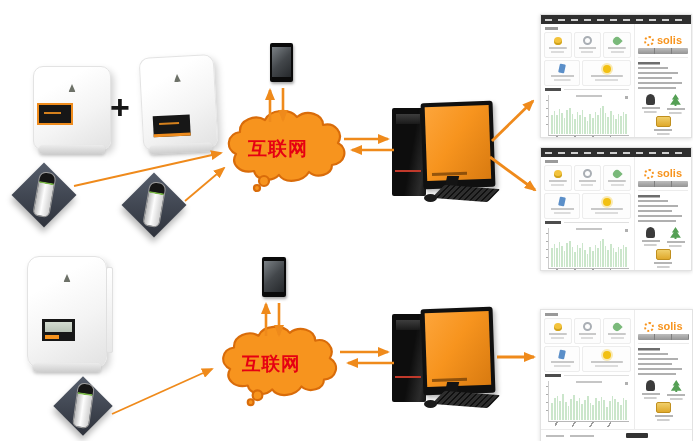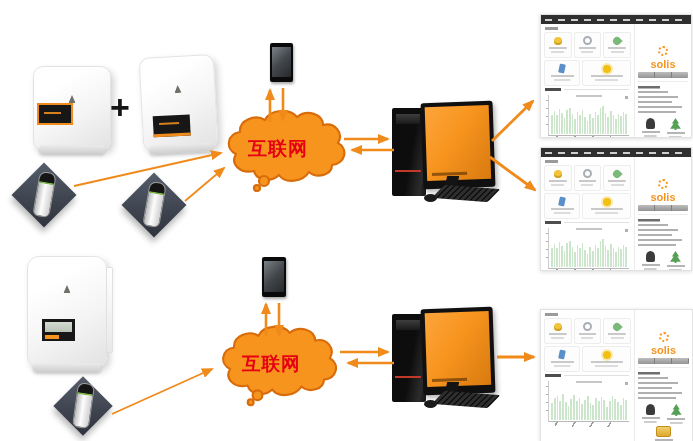--- a/index.html
+++ b/index.html
@@ -84,21 +84,21 @@
   .sdiv .line{flex:1;height:1px;background:#e0e0e0;}
   .chart{position:relative;height:40px;margin:4px 4px 6px 4px;border-left:1px solid #ccc;border-bottom:1px solid #b8b8b8;}
   .chart::before{content:"";position:absolute;left:-3px;top:5px;bottom:4px;width:2px;
     background:repeating-linear-gradient(#adadad 0 1px,transparent 1px 8px);}
   .ctitle{position:absolute;top:0;left:50%;transform:translateX(-50%);width:26px;height:2px;background:#c6c6c6;}
   .cico{position:absolute;right:1px;top:1px;width:3px;height:3px;background:#b0b0b0;}
   .bars{position:absolute;left:2px;right:2px;top:7px;bottom:1px;display:flex;align-items:flex-end;gap:1px;}
   .bars i{flex:1;background:#CBE6CB;}
   .xlab{position:absolute;left:6px;right:4px;bottom:-6px;height:5px;
     background:repeating-linear-gradient(-60deg,transparent 0 14px,#9c9c9c 14px 15.5px);}
-  .logo{display:flex;align-items:center;justify-content:center;gap:3px;margin:20px 0 2px;flex-direction:column;}
+  .logo{display:flex;align-items:center;justify-content:center;gap:3px;margin:9px 0 2px;}
   .sunic{width:10px;height:10px;border-radius:50%;border:2px dotted #f7941e;box-sizing:border-box;}
   .stx{font-size:11px;line-height:11px;font-weight:bold;color:#f7941e;}
   .tabbar{height:6px;border-radius:1px;background:
     repeating-linear-gradient(90deg,transparent 0 16px,#7f7f7f 16px 17px),linear-gradient(#bdbdbd,#949494);}
   .ipanel{margin-top:3px;border-top:1px solid #ececec;padding-top:3px;height:31px;background-repeat:no-repeat;background-image:
     linear-gradient(#6e6e6e,#6e6e6e),linear-gradient(#b0b0b0,#b0b0b0),linear-gradient(#b0b0b0,#b0b0b0),
     linear-gradient(#b0b0b0,#b0b0b0),linear-gradient(#b0b0b0,#b0b0b0),linear-gradient(#b0b0b0,#b0b0b0);
     background-size:22px 2.5px,30px 2px,40px 2px,34px 2px,44px 2px,38px 2px;
     background-position:0 4px,0 9px,0 14px,0 19px,0 24px,0 29px;}
   .stats{display:flex;justify-content:space-around;align-items:flex-start;margin-top:2px;}

